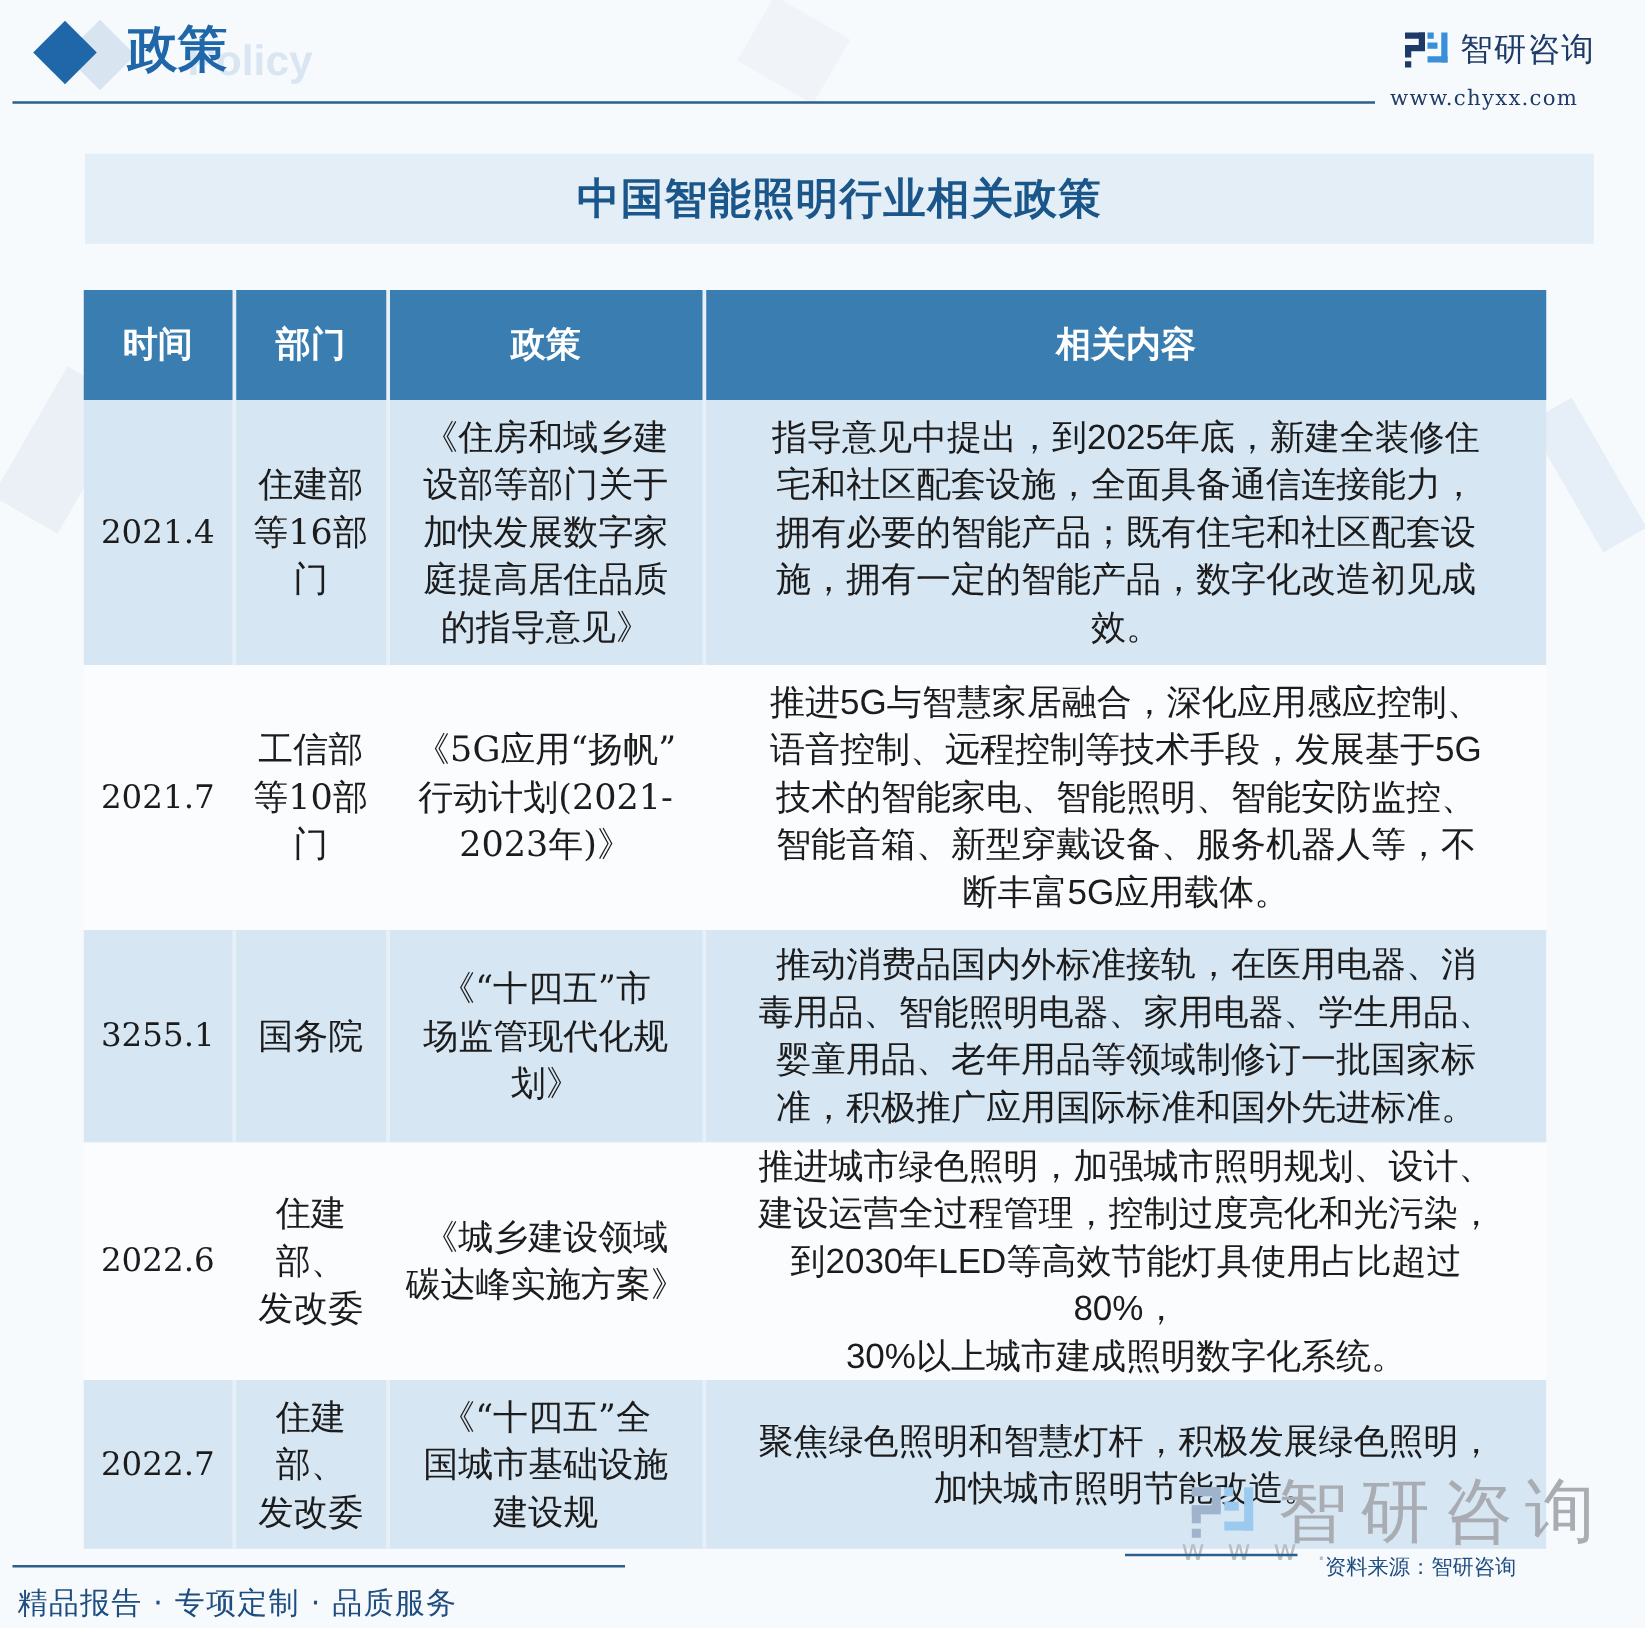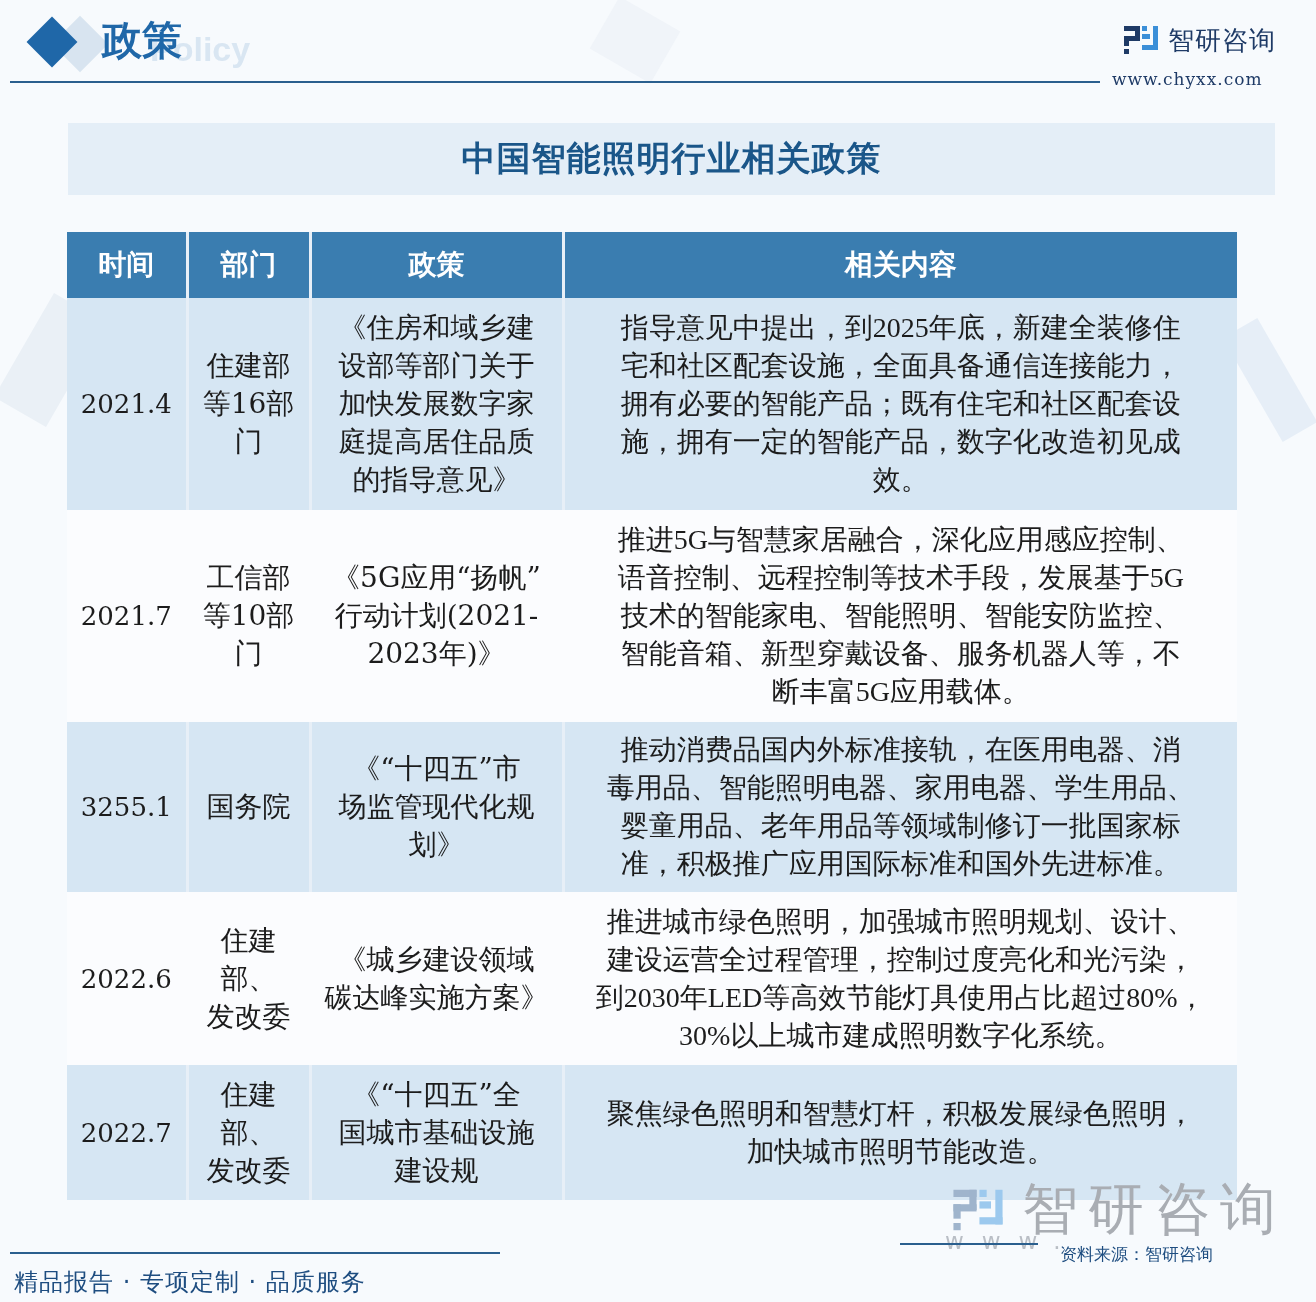--- a/index.html
+++ b/index.html
@@ -45,29 +45,29 @@
   }
   .title-banner span {
     font-size: 34px; font-weight: bold; color: #1a5689; letter-spacing: 1px;
   }
   table.policy {
     position: absolute; left: 67px; top: 232px; width: 1170px;
     border-collapse: collapse; table-layout: fixed;
   }
   table.policy th {
     background: #3a7db0; color: #ffffff; height: 66px; font-size: 28px; font-weight: bold;
-    border-right: 3px solid #e7eff7; padding: 0; text-align: center;
+    border-right: 3px solid #e7eff7; padding: 11px; text-align: center;
   }
   table.policy th:last-child { border-right: none; }
   table.policy td {
     font-size: 28px; line-height: 38px; text-align: center; vertical-align: middle;
     padding: 0 8px; border-right: 3px solid #e7eff7;
     font-family: "DejaVu Serif", "Liberation Serif", serif; color: #1c1c1c; margin-left: 16px;
   }
-  table.policy td:last-child { border-right: none; padding: 0 28px; font-family: Liberation Serif, serif; }
+  table.policy td:last-child { border-right: none; padding: 0 28px; font-family: Liberation Sans, sans-serif; }
   table.policy td.time { font-size: 26px; }
   tr.shade td { background: #d6e6f3; }
   tr.plain td { background: #fbfcfe; border-right-color: transparent; }
   .cell-lines { white-space: pre-line; }
   .big-brand {
     position: absolute; left: 950px; top: 1172px; display: flex; align-items: center; gap: 16px;
   }
   .big-brand .name { font-size: 56px; color: #a9adb3; letter-spacing: 10px; }
   .footer-line-left { position: absolute; left: 10px; top: 1252px; width: 490px; height: 2px; background: #2a5f8e; }
   .footer-line-right { position: absolute; left: 900px; top: 1243px; width: 138px; height: 2px; background: #2a5f8e; }

